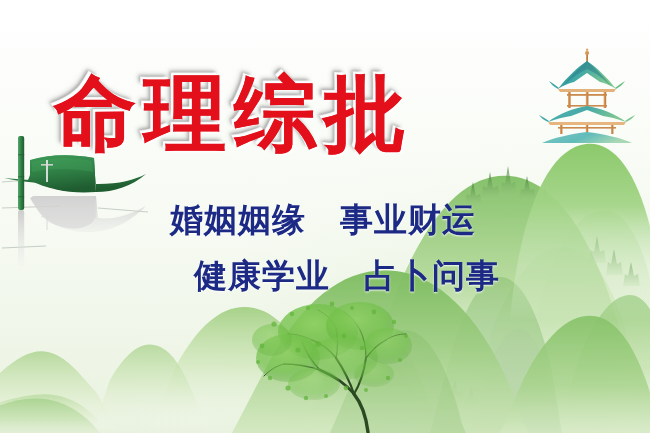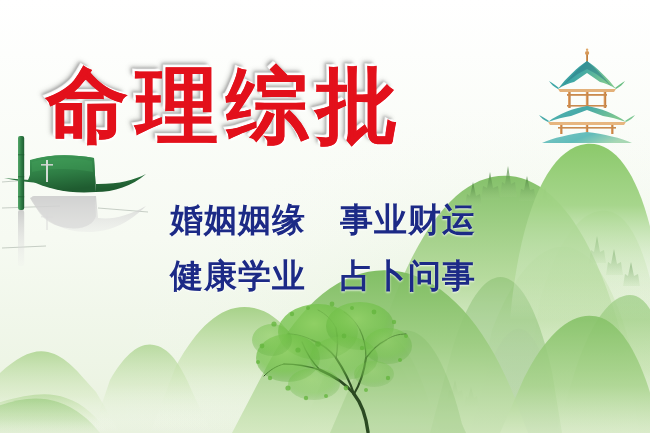--- a/index.html
+++ b/index.html
@@ -17,21 +17,21 @@
   }
   .layer{position:absolute;left:0;top:0;width:650px;height:433px;}
   svg{display:block;}
 
   
   #title-block{
     position:absolute;left:42px;top:52px;width:400px;height:100px;
     z-index:40;
   }
   #main-title{
-    margin:4px;
+    margin:12px;
     font-family:"DejaVu Sans","Liberation Sans",sans-serif;
     font-weight:bold;
     font-size:82px;
     line-height:100px;
     letter-spacing:8px;
     color:#E3101B;
     white-space:nowrap;
     text-shadow:
       -2px -2px 0 #ffffff,
       -3px -3px 1px rgba(255,255,255,0.95),
@@ -50,21 +50,21 @@
     margin:0 0 16px 0;
     font-family:"DejaVu Sans","Liberation Sans",sans-serif;
     font-weight:bold;
     font-size:33px;
     line-height:40px;
     letter-spacing:1px;
     color:#1C2A86;
     white-space:pre;
     text-shadow:0 1px 2px rgba(255,255,255,0.85);
   }
-  .subtitle-line:last-child{margin-bottom:8px;}
+  .subtitle-line:last-child{margin-bottom:8px;text-align:right;}
 
   
   #bg-mist{z-index:1;}
   #mountains-far{z-index:2;}
   #mountains-mid{z-index:3;}
   #mountains-near{z-index:4;}
   #pagoda-hill{z-index:5;}
   #pagoda{z-index:6;position:absolute;left:538px;top:48px;width:100px;height:95px;}
   #tree-big{z-index:7;position:absolute;left:248px;top:296px;width:170px;height:137px;}
   #boat{z-index:8;position:absolute;left:2px;top:136px;width:146px;height:130px;}

